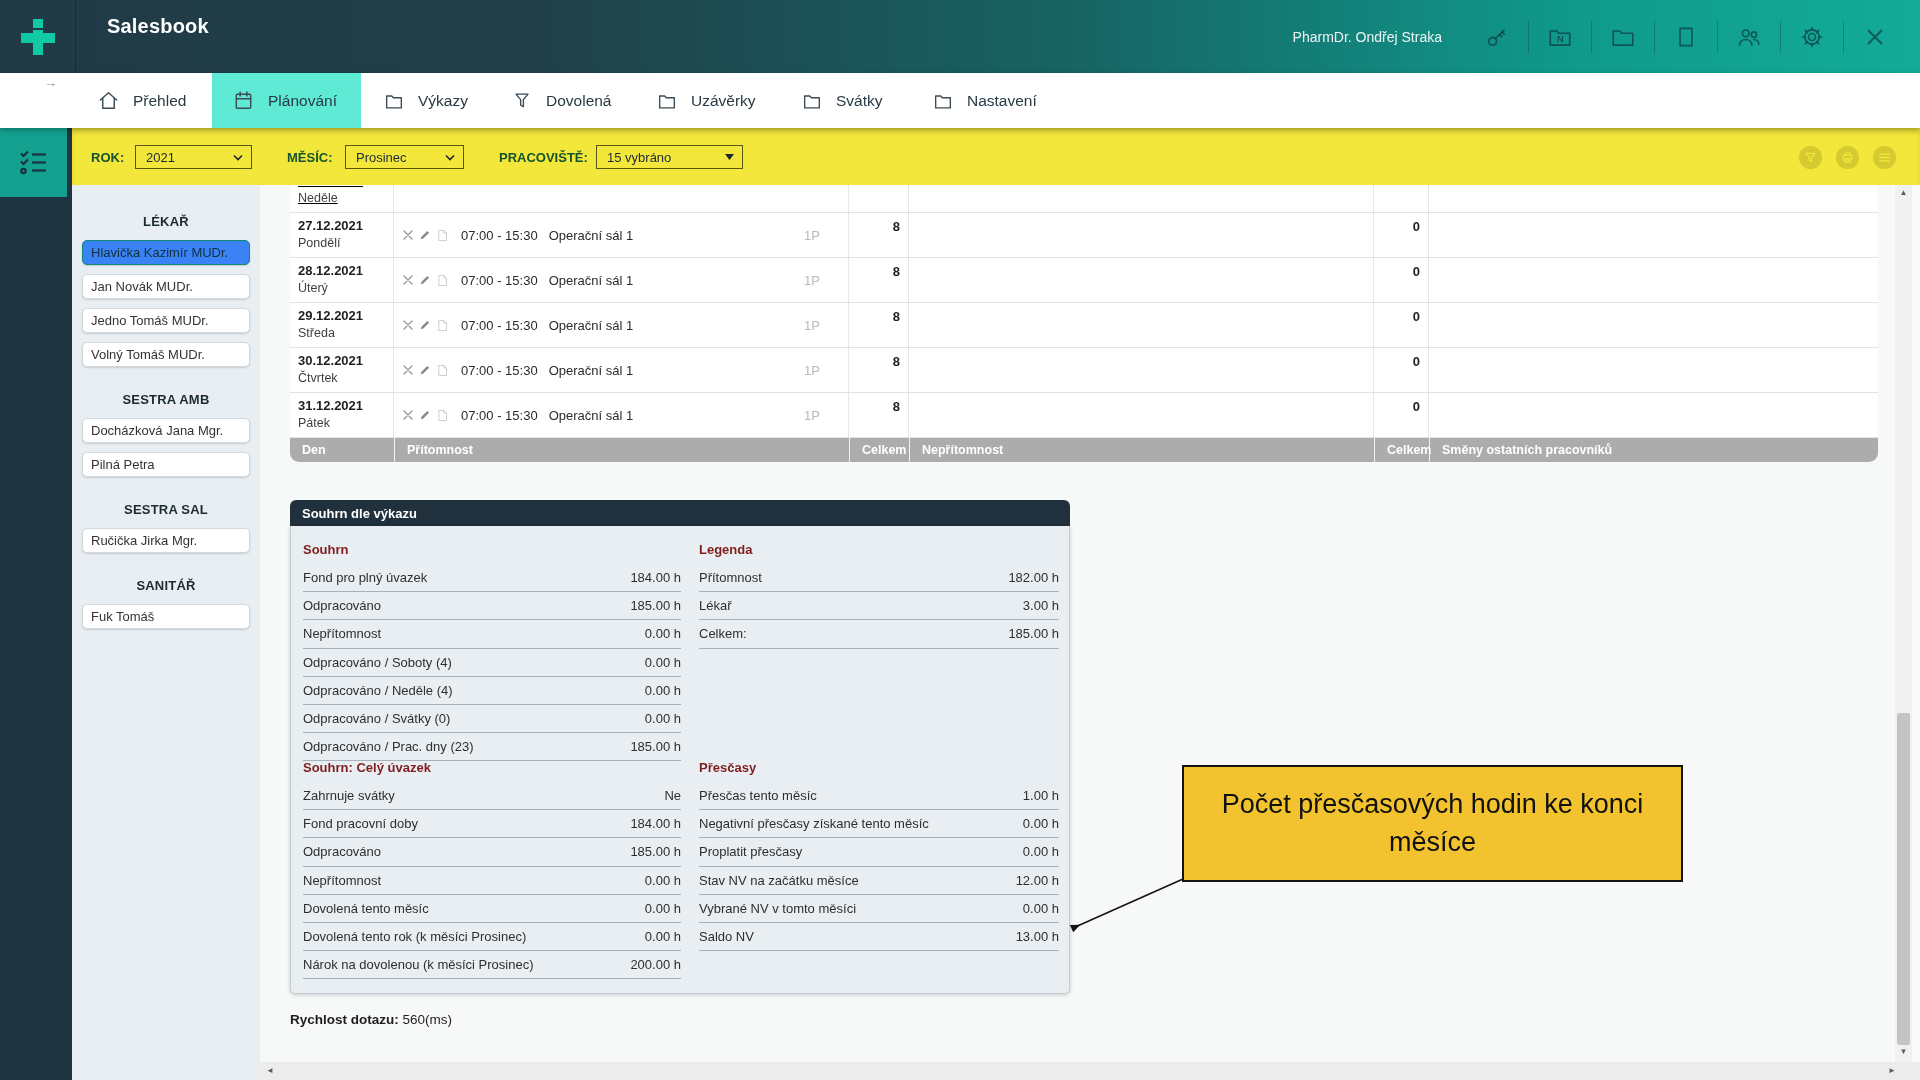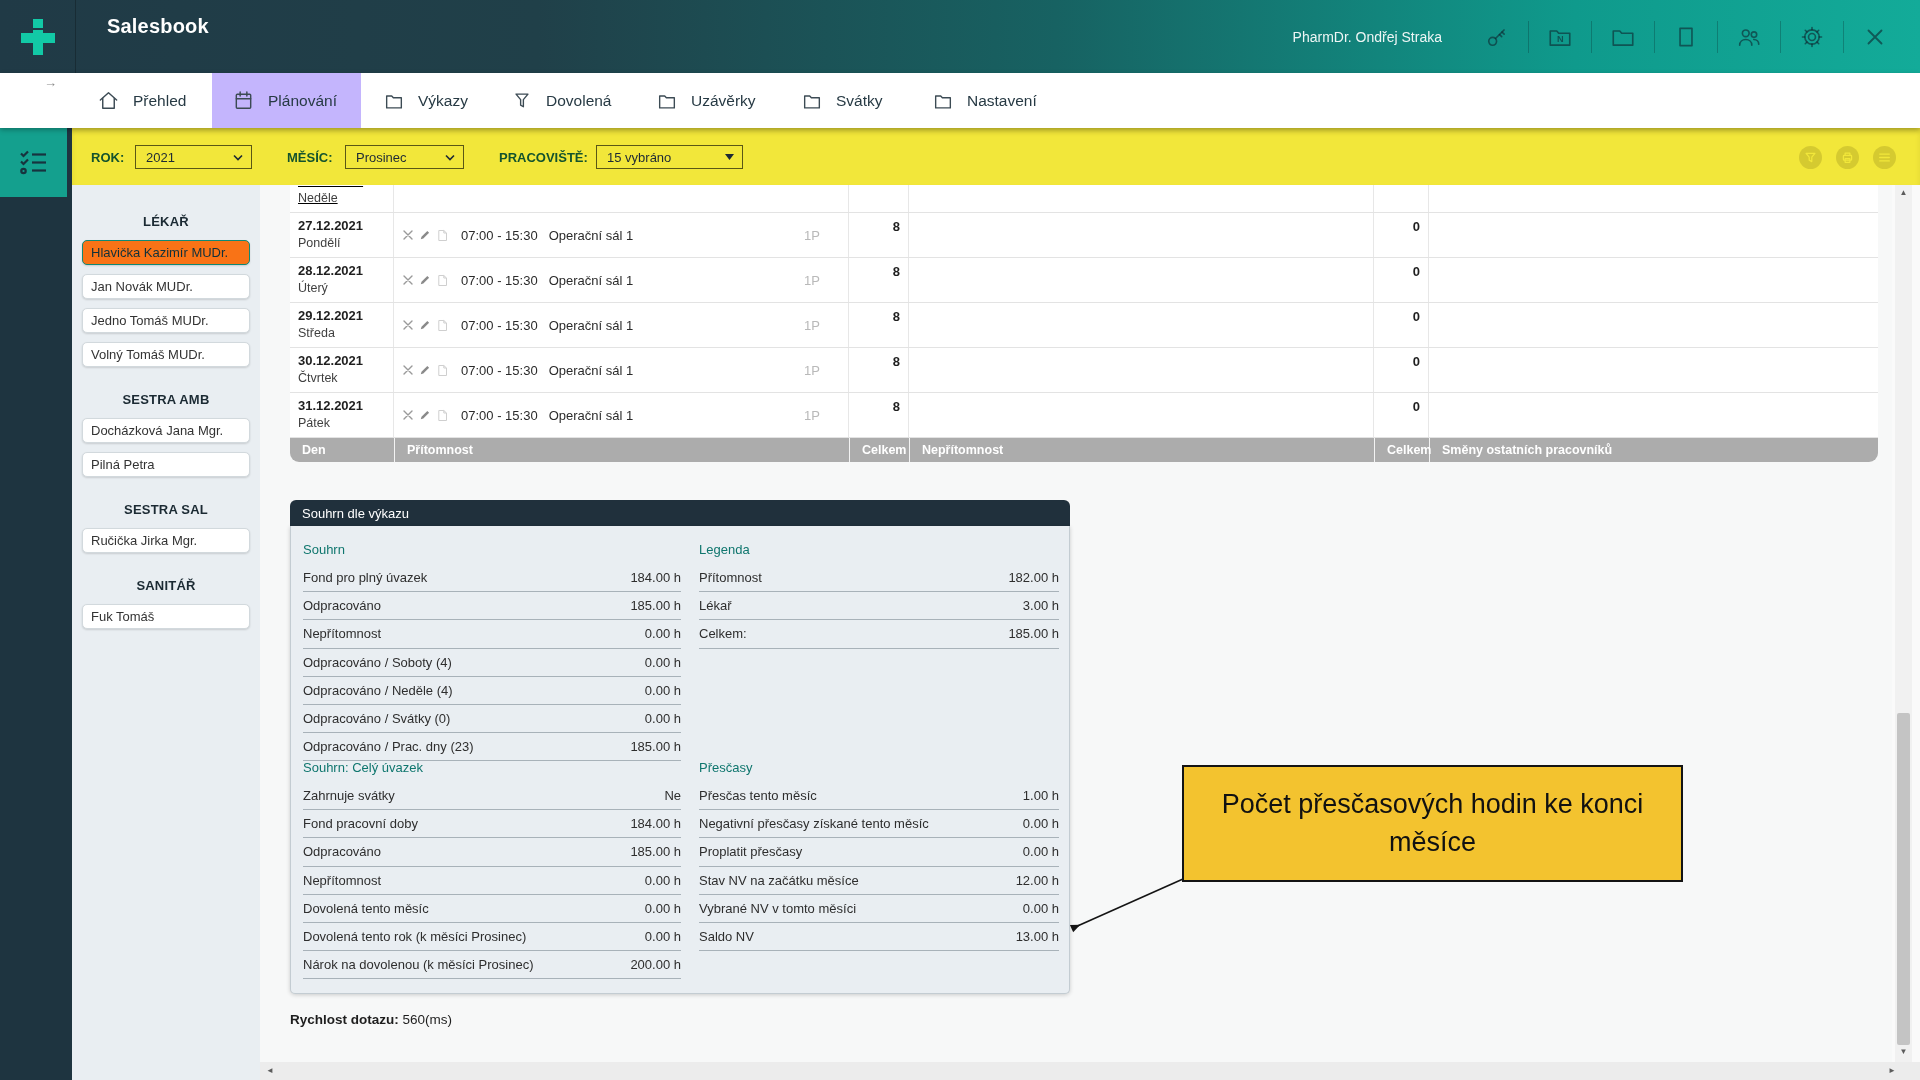--- a/index.html
+++ b/index.html
@@ -19,21 +19,21 @@
     color:rgba(14,40,48,.62);cursor:pointer;}
   .tb-icon + .tb-icon{border-left:1px solid rgba(10,35,40,.28);}
 
   
   .navbar{position:absolute;left:0;top:73px;width:1920px;height:55px;background:#fff;
     box-shadow:0 2px 5px rgba(0,0,0,.28);z-index:6;}
   .nav-back{position:absolute;left:44px;top:2px;color:#8b8b8b;font-size:13px;}
   .nav-tab{position:absolute;top:0;height:55px;display:flex;align-items:center;gap:13px;cursor:pointer;}
   .nav-tab .nicon{display:flex;color:#3c4b54;}
   .nav-tab .lbl{font-size:15.5px;color:#273a44;}
-  .nav-tab.active{background:#c4b5fd;padding:0 24px 0 20px;}
+  .nav-tab.active{background:#5eead4;padding:0 24px 0 20px;}
 
   
   .filterbar{position:absolute;left:72px;top:128px;width:1848px;height:57px;background:#f2e73a;
     box-shadow:inset 0 4px 5px rgba(90,80,0,.12);z-index:5;}
   .f-label{position:absolute;top:22px;font-weight:700;font-size:13px;color:#14532d;}
   .f-select{position:absolute;top:17px;height:24px;border:1px solid rgba(25,25,5,.7);
     display:flex;align-items:center;padding:0 8px 0 10px;font-size:13px;color:#1d2935;cursor:pointer;}
   .f-select .val{flex:1;}
   .f-select .chev{margin-left:14px;display:flex;color:#1d2935;}
   .f-circle{position:absolute;top:18px;width:23px;height:23px;border-radius:50%;background:#d5ca30;
@@ -44,21 +44,21 @@
   .rail-btn{position:absolute;left:0;top:0;width:67px;height:69px;background:#14a08e;
     display:flex;align-items:center;justify-content:center;cursor:pointer;}
   .sidebar{position:absolute;left:72px;top:185px;width:188px;height:895px;background:#e9eef2;
     box-sizing:border-box;padding-top:29px;}
   .sb-group{margin-bottom:25px;}
   .sb-title{height:16px;margin:0 0 10px;text-align:center;width:188px;
     font-weight:700;font-size:13px;color:#1b2a33;letter-spacing:.2px;}
   .sb-btn{width:168px;height:25px;margin:0 auto 9px;background:#fff;border:1px solid #d2d9dd;
     border-radius:5px;box-shadow:0 1px 2px rgba(0,0,0,.14);display:flex;align-items:center;
     padding-left:8px;box-sizing:border-box;font-size:13px;color:#333;cursor:pointer;}
-  .sb-btn.selected{background:#f97316;border-color:#0f8875;color:#10313b;}
+  .sb-btn.selected{background:#3b82f6;border-color:#0f8875;color:#10313b;}
 
   
   .main{position:absolute;left:260px;top:185px;width:1632px;height:877px;background:#f7f8f8;}
 
   
   .table{position:absolute;left:30px;top:0;width:1588px;}
   .t-row{display:grid;grid-template-columns:104px 455px 60px 465px 55px 449px;height:45px;
     background:#fff;border-bottom:1px solid #e3e3e3;box-sizing:border-box;}
   .t-cell{border-right:1px solid #e7e7e7;overflow:hidden;}
   .t-cell:last-child{border-right:none;}
@@ -75,27 +75,27 @@
   .t-partial{height:28px;overflow:hidden;position:relative;}
   .t-partial .t-row{margin-top:-17px;text-decoration:underline;}
   .t-header{display:grid;grid-template-columns:104px 455px 60px 465px 55px 449px;height:24px;
     background:#acacac;border-radius:0 0 9px 9px;color:#fff;font-weight:700;font-size:12.5px;}
   .h-cell{display:flex;align-items:center;padding-left:12px;}
   .h-cell + .h-cell{border-left:1px solid rgba(255,255,255,.85);}
   .h-cell.narrow{padding-left:12px;}
 
   
   .panel{position:absolute;left:30px;top:315px;width:780px;}
-  .panel-header{height:26px;background:#20303c;border-radius:6px 6px 0 0;color:#fff;font-weight:400;
+  .panel-header{height:26px;background:#20303c;border-radius:6px 6px 0 0;color:#fff;font-weight:700;
     font-size:13px;display:flex;align-items:center;padding-left:12px;}
   .panel-body{background:#e9eef2;border:1px solid #c3ccd2;border-top:none;border-radius:0 0 5px 5px;
     padding:8px 12px 14px;display:grid;grid-template-columns:378px 360px;column-gap:18px;
     box-shadow:0 1px 4px rgba(0,0,0,.18);}
   .sec-first{height:218px;}
-  .sec-title{font-weight:400;font-size:13px;color:#0f766e;padding:8px 0 7px;}
+  .sec-title{font-weight:700;font-size:13px;color:#7f1d1d;padding:8px 0 7px;}
   .s-row{display:flex;justify-content:space-between;align-items:center;height:27.2px;
     border-bottom:1px solid #a8b2b9;font-size:13px;color:#2e2e2e;}
 
   
   .callout{position:absolute;left:1182px;top:765px;width:501px;height:117px;background:#f3c32f;
     border:2px solid #141414;box-sizing:border-box;display:flex;align-items:center;justify-content:center;
     text-align:center;font-size:27px;color:#111;line-height:1.4;padding:0 34px;z-index:21;}
   .callout-svg{position:absolute;left:0;top:0;width:1920px;height:1080px;pointer-events:none;z-index:20;}
 
   

